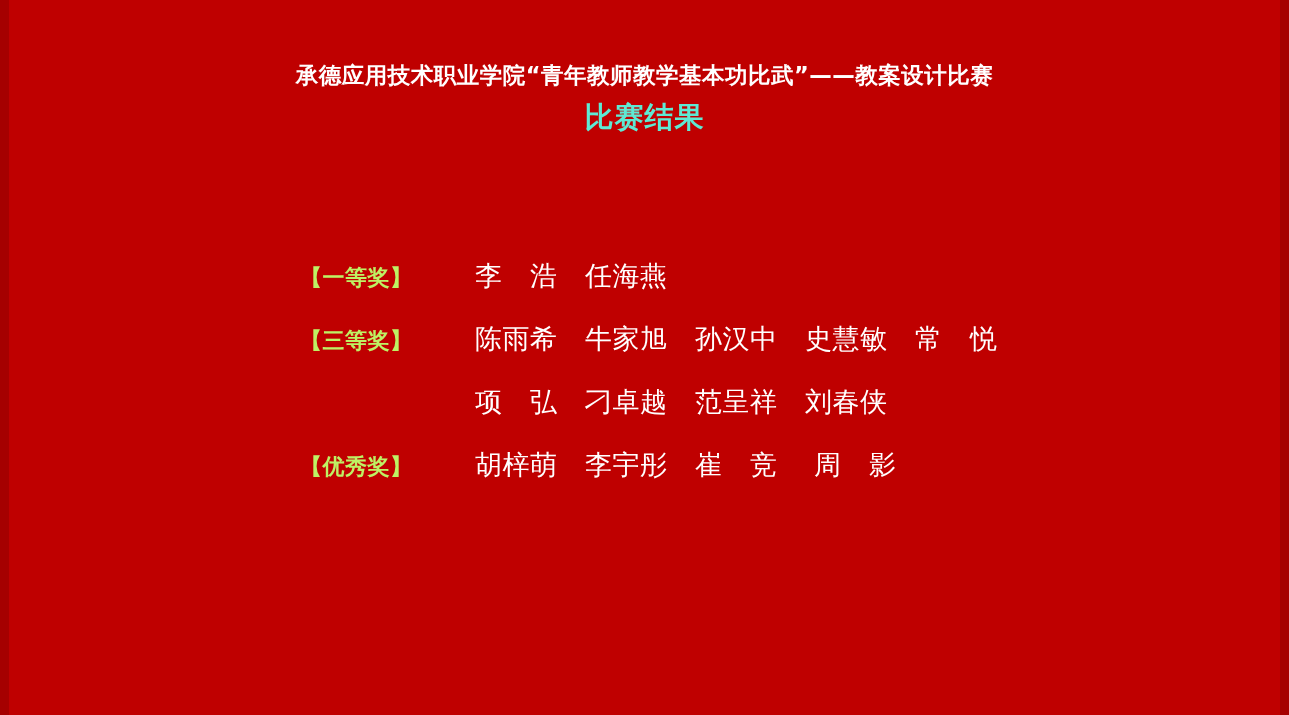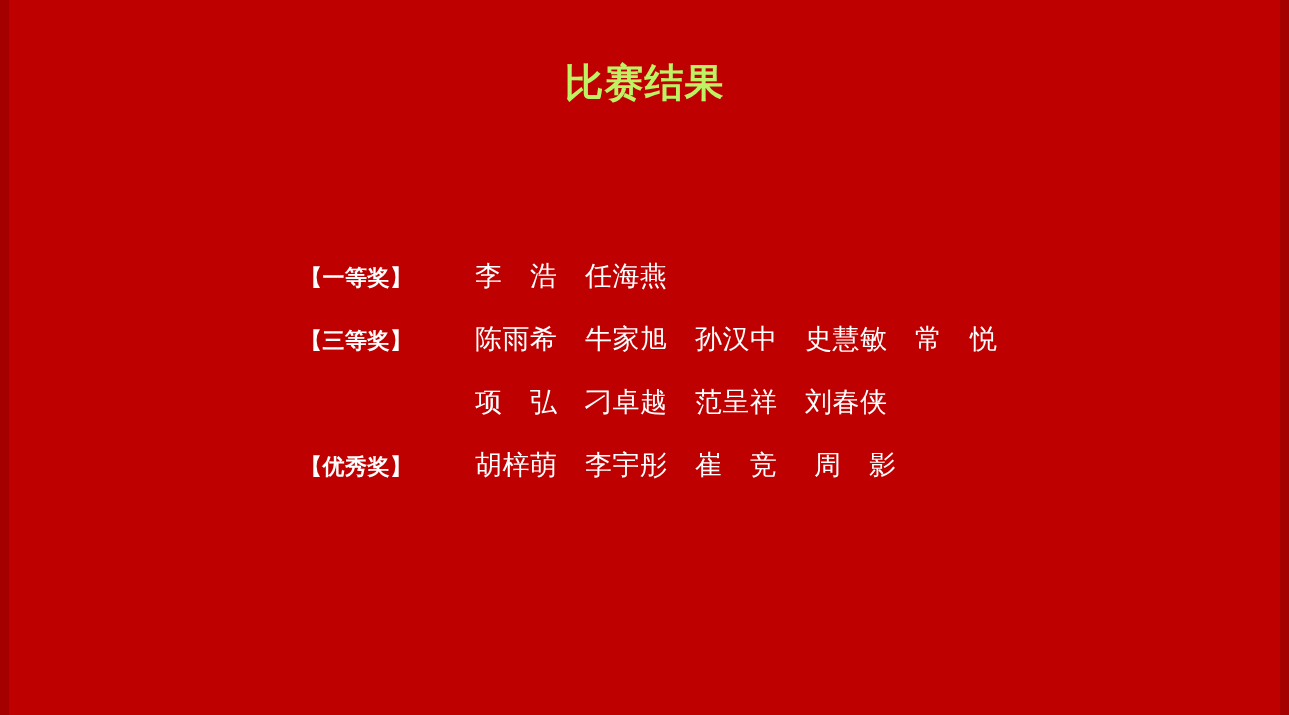--- a/index.html
+++ b/index.html
@@ -45,42 +45,42 @@
   }
   .title-line1 {
     color: #ffffff;
     font-size: 22.5px;
     font-weight: bold;
     letter-spacing: 0.5px;
     line-height: 34px;
     white-space: nowrap;
   }
   .title-line2 {
-    color: #bef264;
-    font-size: 39px;
+    color: #5eead4;
+    font-size: 29px;
     font-weight: bold;
     letter-spacing: 1px;
     line-height: 46px;
     margin-top: 2px;
   }
   .awards {
     position: absolute;
     top: 258px;
     left: 300px;
     width: 960px;
   }
   .award-row {
     display: flex;
     align-items: baseline;
     height: 63px;
   }
   .award-label {
     width: 175px;
     flex: 0 0 175px;
-    color: #ffffff;
+    color: #bef264;
     font-size: 22px;
     font-weight: bold;
     font-family: "DejaVu Serif", serif;
     white-space: nowrap;
     letter-spacing: 0.5px;
   }
   .award-names {
     color: #ffffff;
     font-size: 27px;
     font-family: "DejaVu Serif", serif;
@@ -93,20 +93,21 @@
 </style>
 </head>
 <body>
 
 <div class="slide">
 
   <div class="side-bar-left"></div>
   <div class="side-bar-right"></div>
 
   <div class="title-block">
+    <div class="title-line1">承德应用技术职业学院“青年教师教学基本功比武”——教案设计比赛</div>
     <div class="title-line2">比赛结果</div>
   </div>
 
   <div class="awards">
 
     <div class="award-row">
       <div class="award-label">【一等奖】</div>
       <div class="award-names">李　浩　任海燕</div>
     </div>
 

